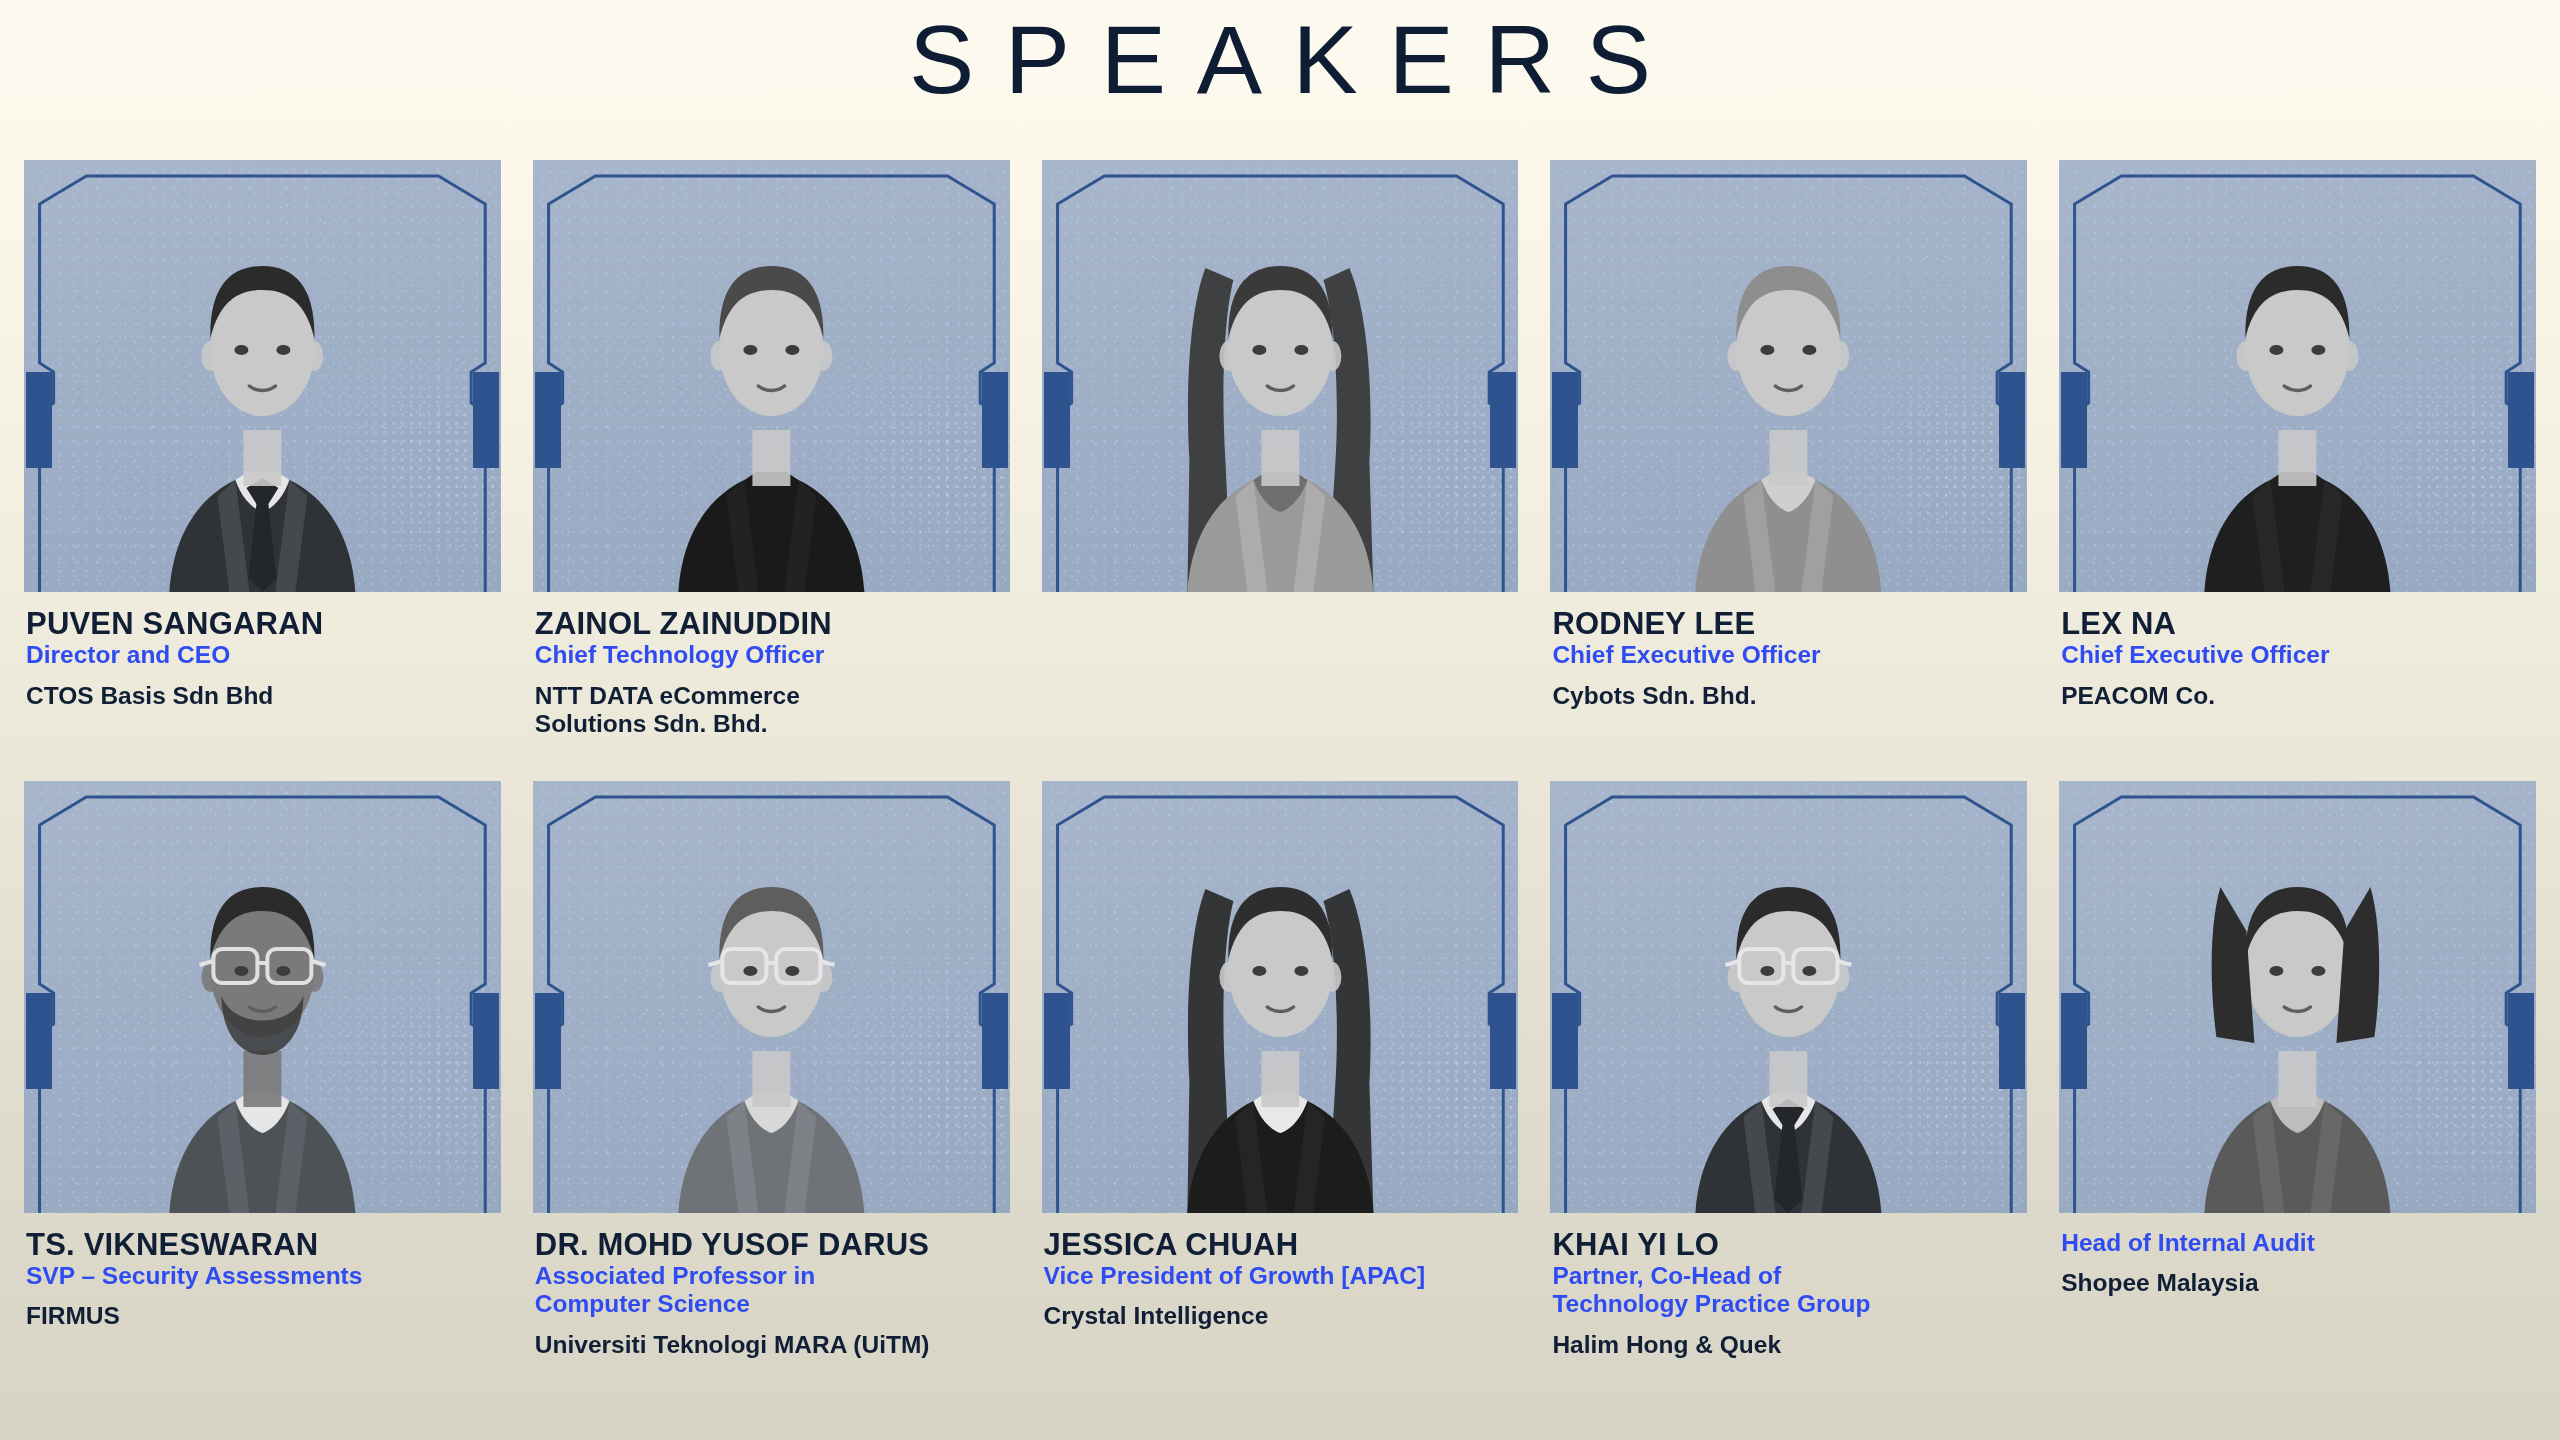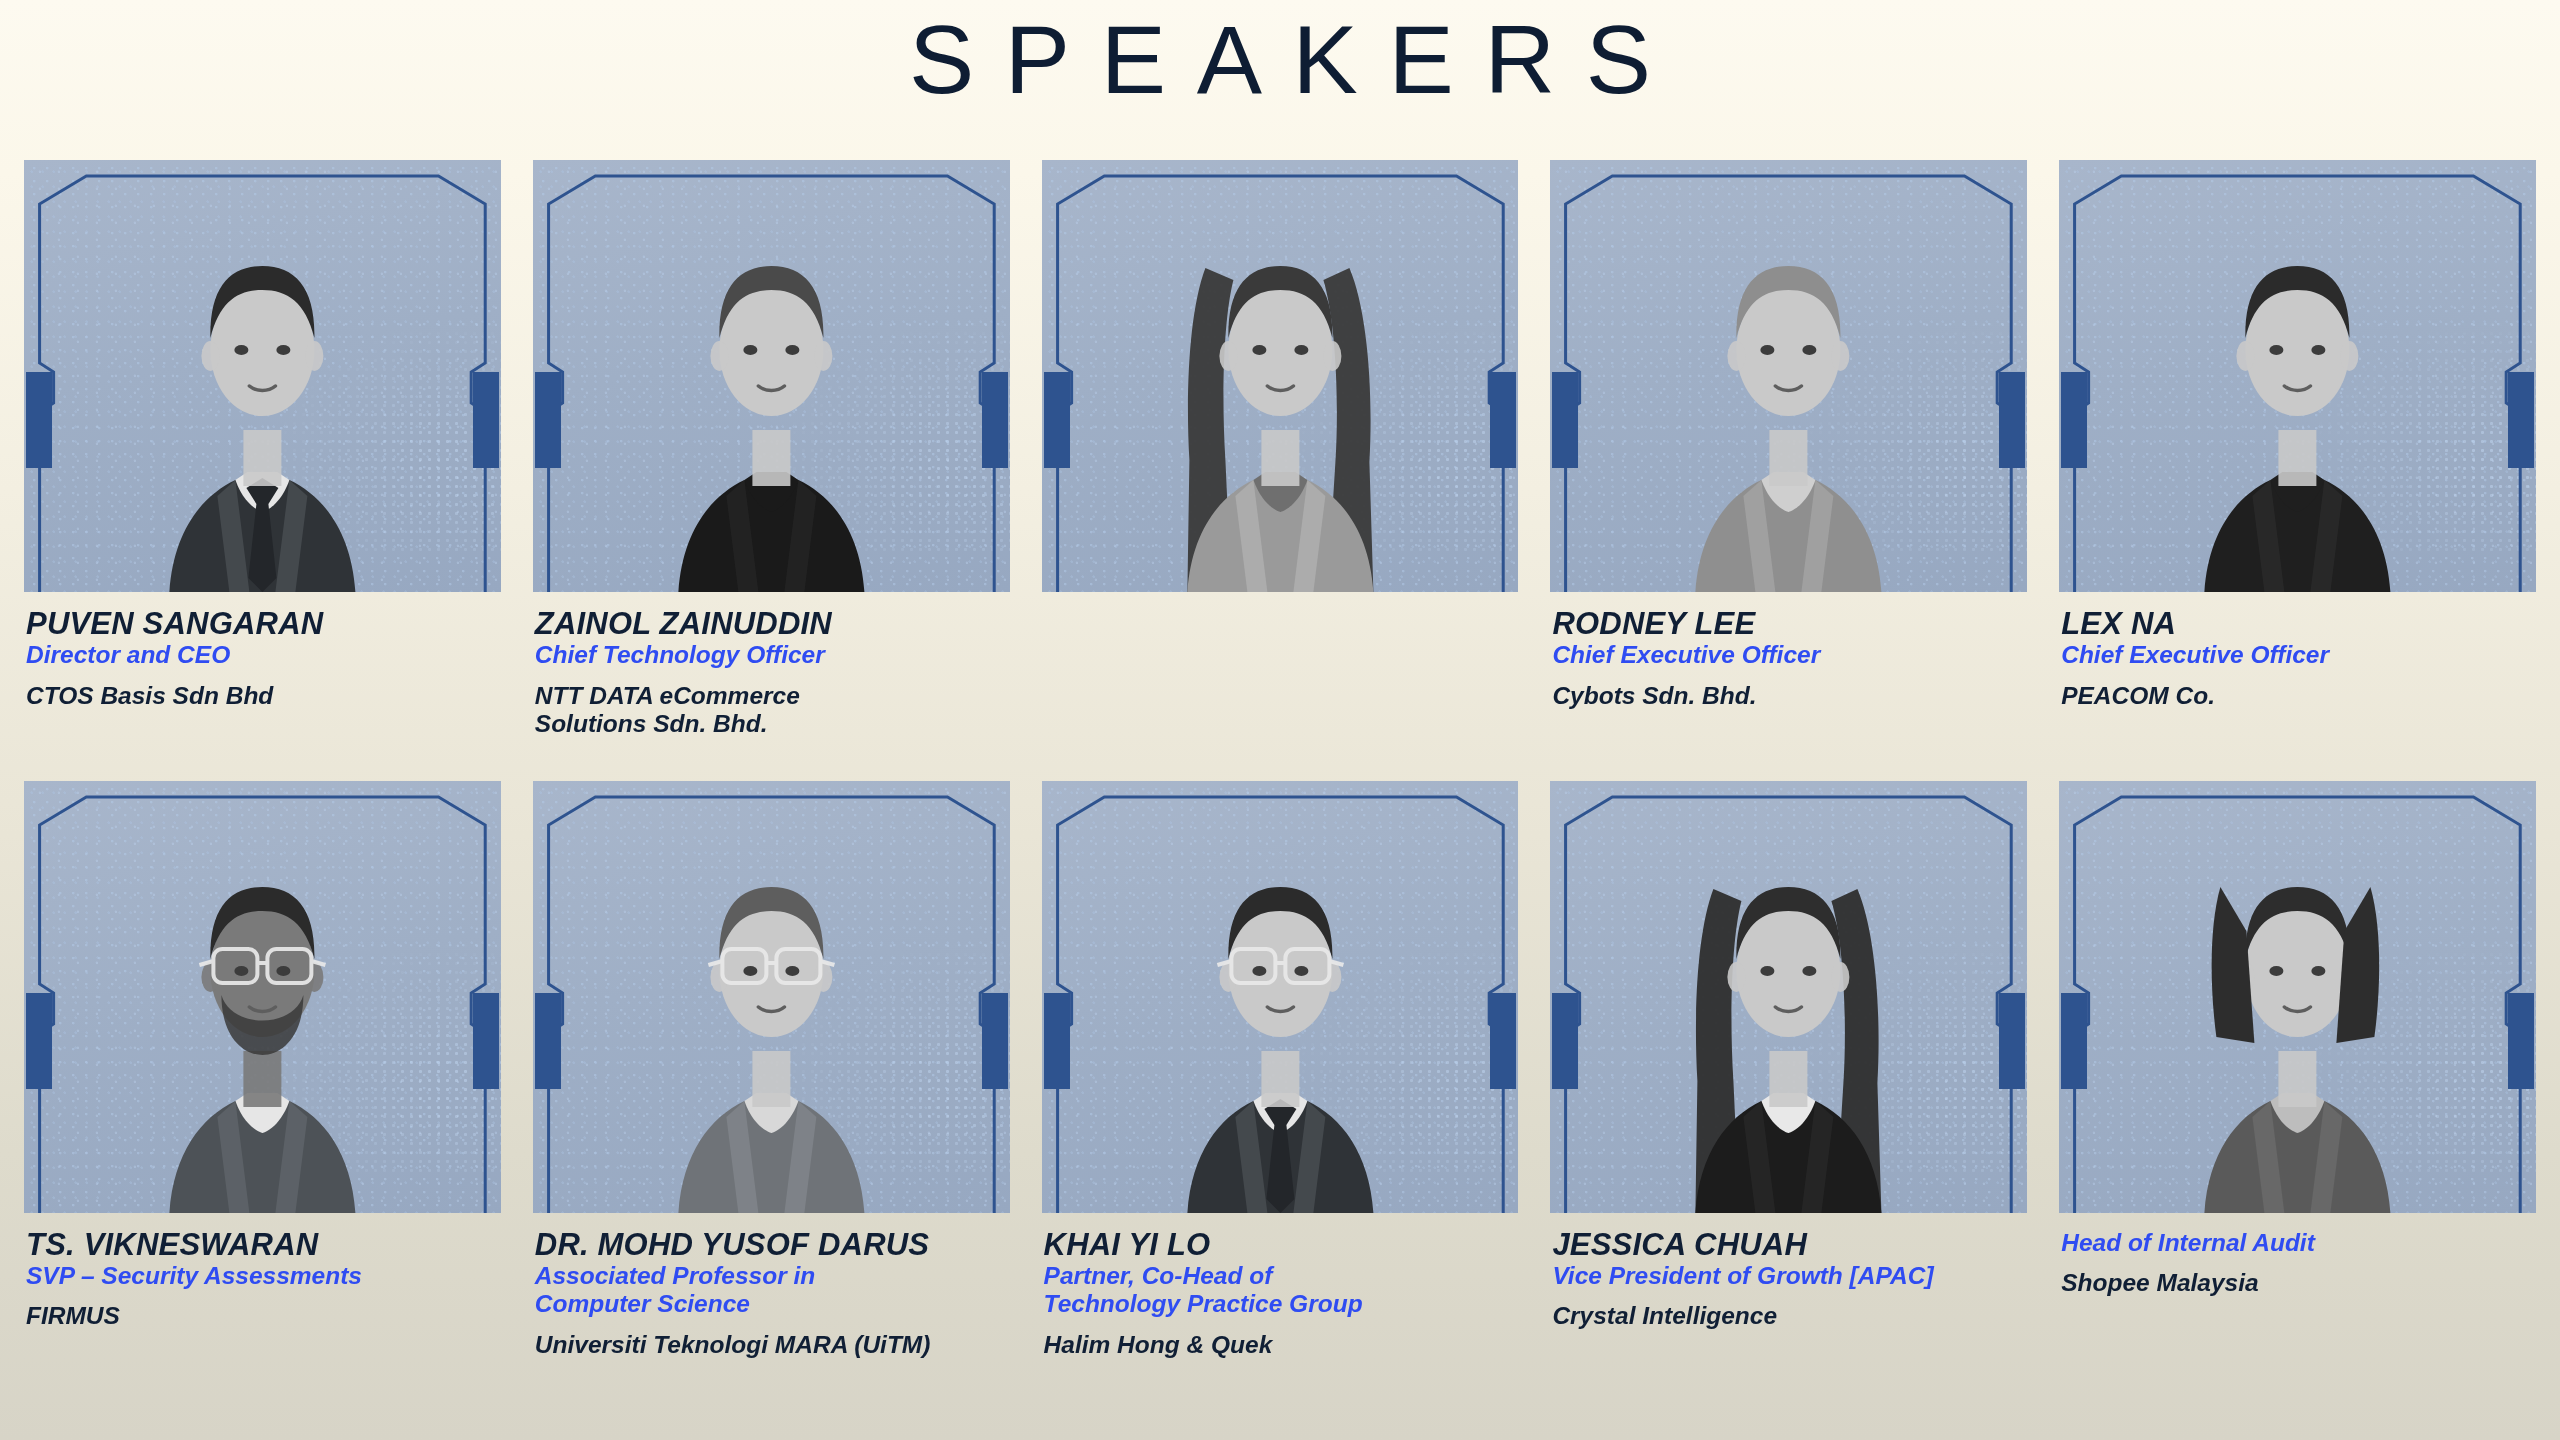--- a/index.html
+++ b/index.html
@@ -89,21 +89,21 @@
   .accent.right { right: 2px; }
 
   
   .portrait {
     position:absolute; left:0; right:0; bottom:0; top:0;
     overflow:hidden;
   }
   .portrait svg { width:100%; height:100%; display:block; }
 
   
-  .info { padding: 16px 2px 0 2px; font-style: italic; }
+  .info { padding: 16px 2px 0 2px; }
   .sp-name {
     font-size: 31px;
     font-weight: 700;
     color: #101f35;
     letter-spacing: .2px;
     line-height: 1.06;
     white-space: nowrap;
   }
   .sp-role {
     font-size: 24.5px;
@@ -434,20 +434,64 @@
         </div>
     </div>
     </div>
     <div class="card row2-offset">
     <div class="photo">
       <div class="texture"></div>
       <div class="texture2"></div>
       <div class="portrait">
   <svg viewBox="0 0 306 432" preserveAspectRatio="xMidYMax meet">
 
+    <path d="M78 108 C62 150 58 230 62 300 L60 432 L104 432 L98 300 C94 236 96 160 106 120 Z" fill="#2e2e2e" opacity=".95"></path>
+    <path d="M222 108 C240 150 246 232 242 302 L246 432 L200 432 L208 302 C212 238 208 160 196 120 Z" fill="#2e2e2e" opacity=".95"></path>
+    <path d="M60 432 C64 372 92 336 126 320 L153 334 L180 320 C214 336 242 372 246 432 Z" fill="#1c1c1c"></path>
+    <path d="M126 320 C136 348 153 352 153 352 C153 352 170 348 180 320 L168 312 L138 312 Z" fill="#e8e8e8"></path>
+    <path d="M126 320 L108 336 L120 432 L140 432 Z" fill="#2a2a2a" opacity=".7"></path>
+    <path d="M180 320 L198 336 L186 432 L166 432 Z" fill="#2a2a2a" opacity=".7"></path>
+
+    <path d="M134 270 h38 v56 h-38 Z" fill="#c9c9c9" opacity=".9"></path>
+    <ellipse cx="153" cy="190" rx="52" ry="66" fill="#c9c9c9"></ellipse>
+    <ellipse cx="101" cy="196" rx="9" ry="15" fill="#c9c9c9" opacity=".9"></ellipse>
+    <ellipse cx="205" cy="196" rx="9" ry="15" fill="#c9c9c9" opacity=".9"></ellipse>
+    <path d="M101 178 C100 128 120 106 153 106 C186 106 206 128 205 178 C196 142 178 130 153 130 C128 130 110 142 101 178 Z" fill="#2e2e2e"></path>
+
+    <ellipse cx="132" cy="190" rx="7" ry="5" fill="#3c3c3c"></ellipse>
+    <ellipse cx="174" cy="190" rx="7" ry="5" fill="#3c3c3c"></ellipse>
+    <path d="M140 226 C147 232 159 232 166 226" stroke="#5e5e5e" stroke-width="3.5" fill="none" stroke-linecap="round"></path>
+
+  </svg>
+        </div>
+      <div class="frame-line">
+          <svg viewBox="0 0 306 432" preserveAspectRatio="none">
+    <path d="M10 432 L10 252 L19 243 L19 212 L10 203 L10 44 L40 16 L266 16 L296 44 L296 203 L287 212 L287 243 L296 252 L296 432" fill="none" stroke="#2e538f" stroke-width="3" vector-effect="non-scaling-stroke"></path>
+  </svg>
+        </div>
+      <div class="accent left"></div>
+      <div class="accent right"></div>
+    </div>
+    <div class="info">
+      <div class="sp-name">JESSICA CHUAH</div>
+      <div class="sp-role">
+          <span>Vice President of Growth [APAC]</span>
+        </div>
+      <div class="sp-org">
+          <span>Crystal Intelligence</span>
+        </div>
+    </div>
+    </div>
+    <div class="card row2-offset">
+    <div class="photo">
+      <div class="texture"></div>
+      <div class="texture2"></div>
+      <div class="portrait">
+  <svg viewBox="0 0 306 432" preserveAspectRatio="xMidYMax meet">
+
     <path d="M60 432 C64 372 92 336 126 320 L153 334 L180 320 C214 336 242 372 246 432 Z" fill="#2f3337"></path>
     <path d="M126 320 C136 348 153 352 153 352 C153 352 170 348 180 320 L168 312 L138 312 Z" fill="#e6e6e6"></path>
     <path d="M126 320 L108 336 L120 432 L140 432 Z" fill="#4d5257" opacity=".7"></path>
     <path d="M180 320 L198 336 L186 432 L166 432 Z" fill="#4d5257" opacity=".7"></path>
 
     <path d="M153 318 l-16 10 l10 16 l-8 74 l14 14 l14 -14 l-8 -74 l10 -16 Z" fill="#23262a"></path>
     <path d="M134 270 h38 v56 h-38 Z" fill="#c9c9c9" opacity=".9"></path>
     <ellipse cx="153" cy="190" rx="52" ry="66" fill="#c9c9c9"></ellipse>
     <ellipse cx="101" cy="196" rx="9" ry="15" fill="#c9c9c9" opacity=".9"></ellipse>
     <ellipse cx="205" cy="196" rx="9" ry="15" fill="#c9c9c9" opacity=".9"></ellipse>
@@ -485,64 +529,20 @@
         </div>
     </div>
     </div>
     <div class="card row2-offset">
     <div class="photo">
       <div class="texture"></div>
       <div class="texture2"></div>
       <div class="portrait">
   <svg viewBox="0 0 306 432" preserveAspectRatio="xMidYMax meet">
 
-    <path d="M78 108 C62 150 58 230 62 300 L60 432 L104 432 L98 300 C94 236 96 160 106 120 Z" fill="#2e2e2e" opacity=".95"></path>
-    <path d="M222 108 C240 150 246 232 242 302 L246 432 L200 432 L208 302 C212 238 208 160 196 120 Z" fill="#2e2e2e" opacity=".95"></path>
-    <path d="M60 432 C64 372 92 336 126 320 L153 334 L180 320 C214 336 242 372 246 432 Z" fill="#1c1c1c"></path>
-    <path d="M126 320 C136 348 153 352 153 352 C153 352 170 348 180 320 L168 312 L138 312 Z" fill="#e8e8e8"></path>
-    <path d="M126 320 L108 336 L120 432 L140 432 Z" fill="#2a2a2a" opacity=".7"></path>
-    <path d="M180 320 L198 336 L186 432 L166 432 Z" fill="#2a2a2a" opacity=".7"></path>
-
-    <path d="M134 270 h38 v56 h-38 Z" fill="#c9c9c9" opacity=".9"></path>
-    <ellipse cx="153" cy="190" rx="52" ry="66" fill="#c9c9c9"></ellipse>
-    <ellipse cx="101" cy="196" rx="9" ry="15" fill="#c9c9c9" opacity=".9"></ellipse>
-    <ellipse cx="205" cy="196" rx="9" ry="15" fill="#c9c9c9" opacity=".9"></ellipse>
-    <path d="M101 178 C100 128 120 106 153 106 C186 106 206 128 205 178 C196 142 178 130 153 130 C128 130 110 142 101 178 Z" fill="#2e2e2e"></path>
-
-    <ellipse cx="132" cy="190" rx="7" ry="5" fill="#3c3c3c"></ellipse>
-    <ellipse cx="174" cy="190" rx="7" ry="5" fill="#3c3c3c"></ellipse>
-    <path d="M140 226 C147 232 159 232 166 226" stroke="#5e5e5e" stroke-width="3.5" fill="none" stroke-linecap="round"></path>
-
-  </svg>
-        </div>
-      <div class="frame-line">
-          <svg viewBox="0 0 306 432" preserveAspectRatio="none">
-    <path d="M10 432 L10 252 L19 243 L19 212 L10 203 L10 44 L40 16 L266 16 L296 44 L296 203 L287 212 L287 243 L296 252 L296 432" fill="none" stroke="#2e538f" stroke-width="3" vector-effect="non-scaling-stroke"></path>
-  </svg>
-        </div>
-      <div class="accent left"></div>
-      <div class="accent right"></div>
-    </div>
-    <div class="info">
-      <div class="sp-name">JESSICA CHUAH</div>
-      <div class="sp-role">
-          <span>Vice President of Growth [APAC]</span>
-        </div>
-      <div class="sp-org">
-          <span>Crystal Intelligence</span>
-        </div>
-    </div>
-    </div>
-    <div class="card row2-offset">
-    <div class="photo">
-      <div class="texture"></div>
-      <div class="texture2"></div>
-      <div class="portrait">
-  <svg viewBox="0 0 306 432" preserveAspectRatio="xMidYMax meet">
-
     <path d="M60 432 C64 372 92 336 126 320 L153 334 L180 320 C214 336 242 372 246 432 Z" fill="#5a5a5a"></path>
     <path d="M126 320 C136 348 153 352 153 352 C153 352 170 348 180 320 L168 312 L138 312 Z" fill="#bdbdbd"></path>
     <path d="M126 320 L108 336 L120 432 L140 432 Z" fill="#6e6e6e" opacity=".7"></path>
     <path d="M180 320 L198 336 L186 432 L166 432 Z" fill="#6e6e6e" opacity=".7"></path>
 
     <path d="M134 270 h38 v56 h-38 Z" fill="#c9c9c9" opacity=".9"></path>
     <ellipse cx="153" cy="190" rx="52" ry="66" fill="#c9c9c9"></ellipse>
     <ellipse cx="101" cy="196" rx="9" ry="15" fill="#c9c9c9" opacity=".9"></ellipse>
     <ellipse cx="205" cy="196" rx="9" ry="15" fill="#c9c9c9" opacity=".9"></ellipse>
     <path d="M101 178 C100 128 120 106 153 106 C186 106 206 128 205 178 C196 142 178 130 153 130 C128 130 110 142 101 178 Z" fill="#2d2d2d"></path>

